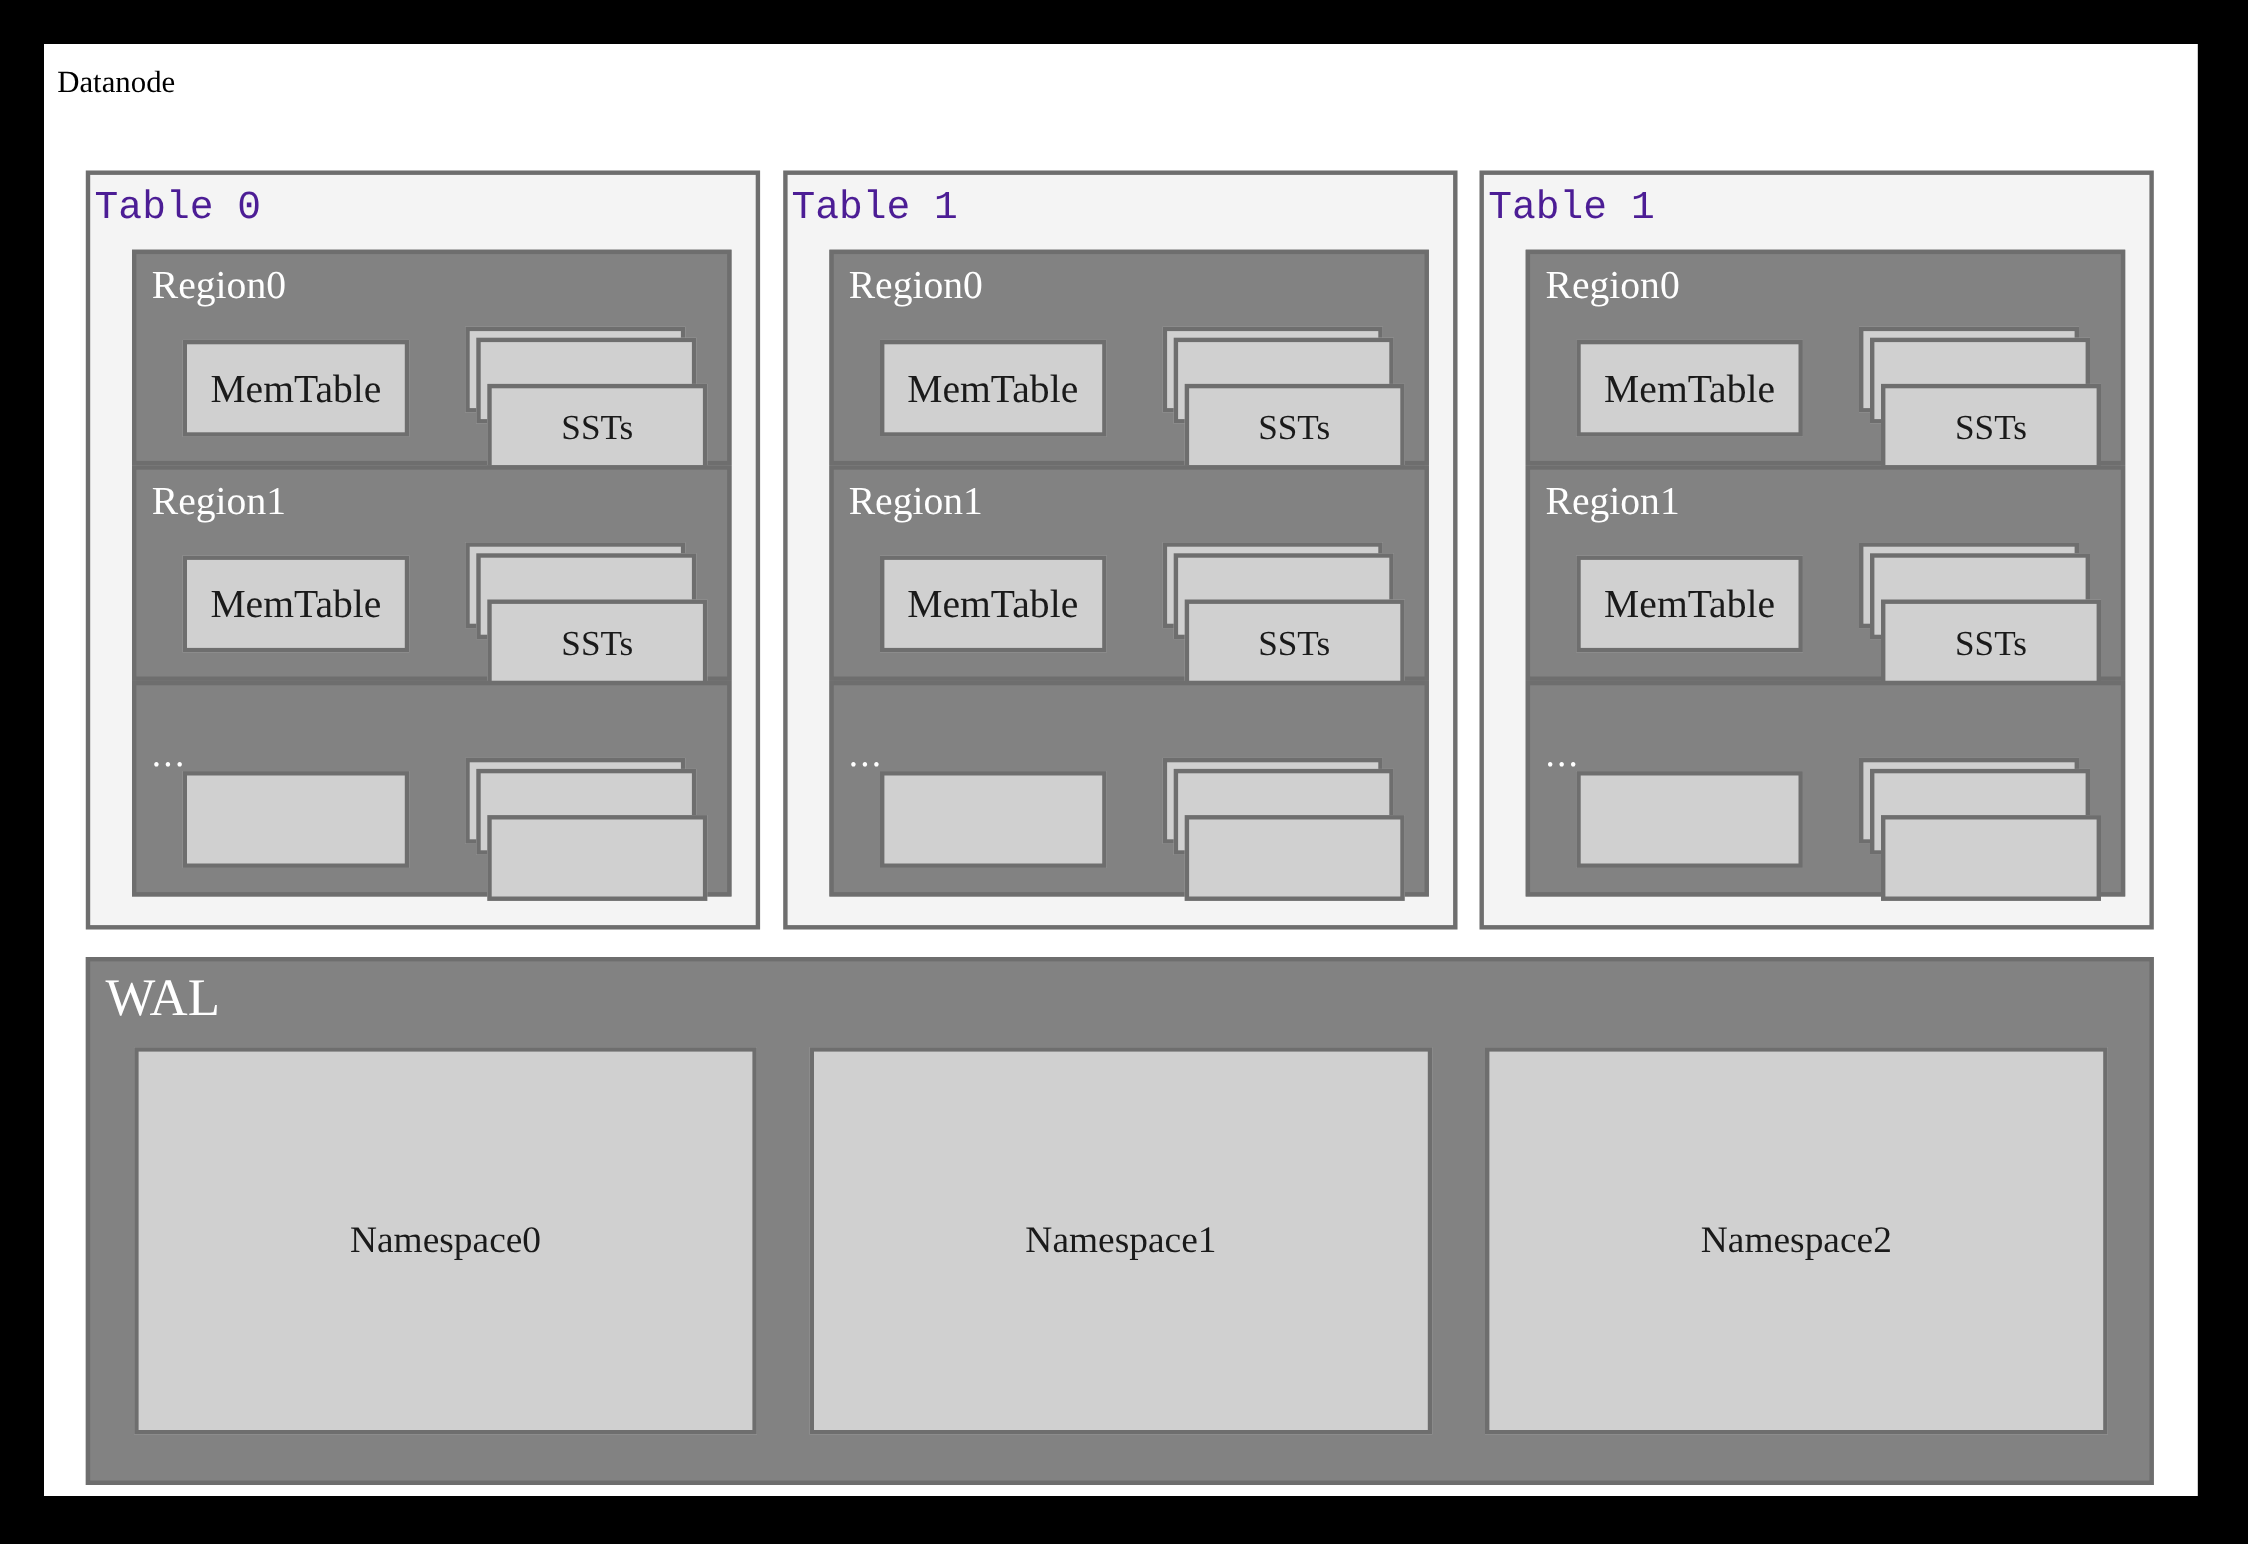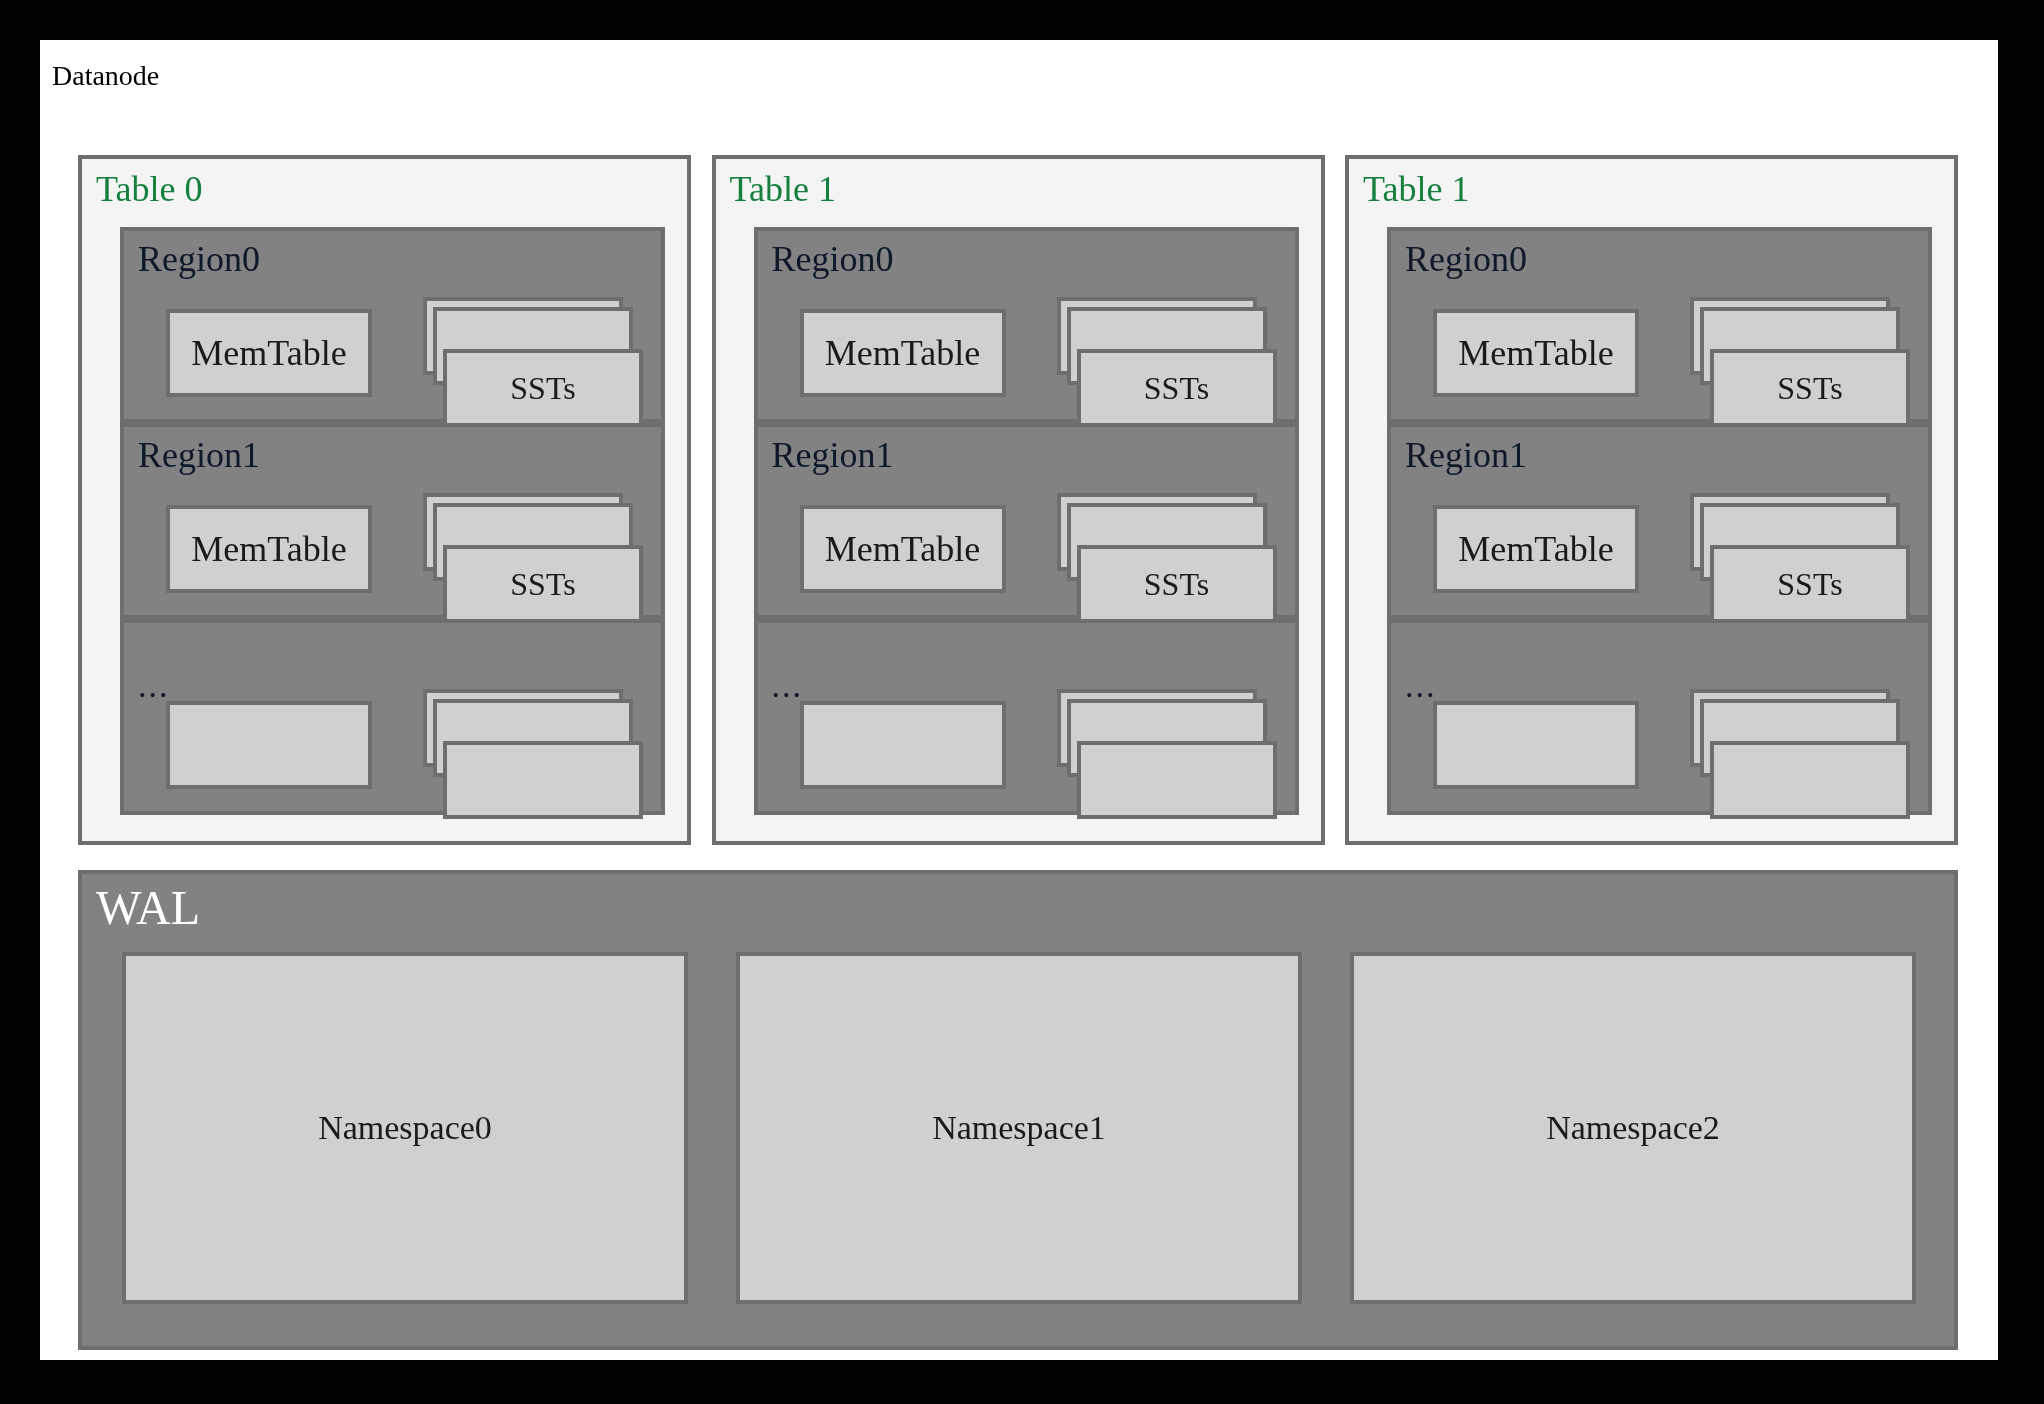--- a/index.html
+++ b/index.html
@@ -49,26 +49,27 @@
     width: 613px;
     height: 690px;
     background: #f4f4f4;
     border: 4px solid #6e6e6e;
     box-sizing: border-box;
     position: relative;
   }
 
   .table-label {
     position: absolute;
-    left: 14px;
+    left: 4px;
     top: 12px;
     font-size: 36px;
-    color: #15803d;
+    color: #4c1d95;
     line-height: 1;
     white-space: nowrap;
+    font-family: Liberation Mono, monospace;
   }
 
   .regions {
     position: absolute;
     left: 38px;
     top: 68px;
     right: 22px;
     bottom: 26px;
     display: flex;
     flex-direction: column;
@@ -81,21 +82,21 @@
     background: #828282;
     border: 4px solid #6e6e6e;
     box-sizing: border-box;
   }
 
   .region-label {
     position: absolute;
     left: 14px;
     top: 10px;
     font-size: 36px;
-    color: #0f172a;
+    color: #ffffff;
     line-height: 1;
     white-space: nowrap;
     text-align: center;
   }
 
   .region-label.ellipsis {
     top: 46px;
     font-size: 34px;
     letter-spacing: 2px;
   }

